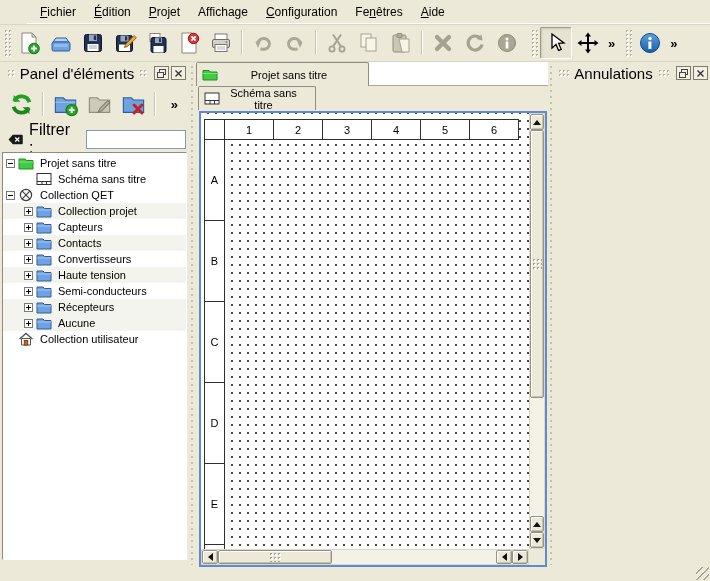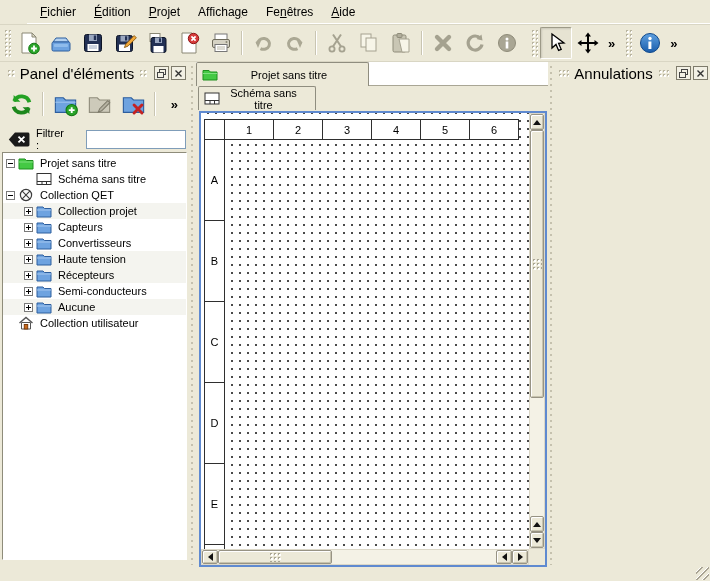--- a/index.html
+++ b/index.html
@@ -30,21 +30,21 @@
     background-size:4px 4px; background-position:1px 1px, 0 0; }
   .dock-title-text { font-size:15px; }
   .dock-btn { width:15px; height:14px; border:1px solid #7e7b6b; background:#f2f0e4; display:flex; align-items:center; justify-content:center; margin-left:2px; }
   .dock-btn svg { width:9px; height:9px; }
 
   
   .ptoolbar { position:absolute; left:2px; top:84px; width:184px; height:40px; display:flex; align-items:center; }
   .pbtn { width:34px; height:34px; display:flex; align-items:center; justify-content:center; }
   .pbtn svg { width:27px; height:27px; }
   .filter-row { position:absolute; left:2px; top:127px; width:184px; height:24px; display:flex; align-items:center; }
-  .filter-row label { font-size:11px; margin:0 16px 0 6px; }
+  .filter-row label { font-size:16px; margin:0 16px 0 6px; }
   .filter-input { width:100px; height:19px; border:1px solid #7f9db9; background:#fff; font-size:11px; padding:1px 3px; font-family:inherit; }
 
   .tree { position:absolute; left:2px; top:152px; width:185px; height:408px; background:#fff; border:1px solid #8e8c7a; border-right-color:#fff; border-bottom-color:#fff; overflow:hidden; padding-top:2px; }
   .trow { height:16px; display:flex; align-items:center; font-size:11px; white-space:nowrap; }
   .trow.alt { background:#f4f4ef; }
   .sp0 { width:3px; } .sp1 { width:21px; }
   .exp { width:9px; height:9px; border:1px solid #7a7a7a; background:#fff; position:relative; flex:none; margin-right:3px; }
   .exp::before { content:""; position:absolute; left:1px; right:1px; top:3px; height:1px; background:#000; }
   .exp.plus::after { content:""; position:absolute; top:1px; bottom:1px; left:3px; width:1px; background:#000; }
   .exp.hiddenx { visibility:hidden; }
@@ -93,20 +93,21 @@
 </head>
 <body>
 
 <div id="app">
 
   <div class="menubar">
     <div class="menu-item"><span></span><span class="ak">F</span><span>ichier</span></div>
     <div class="menu-item"><span></span><span class="ak">É</span><span>dition</span></div>
     <div class="menu-item"><span></span><span class="ak">P</span><span>rojet</span></div>
     <div class="menu-item"><span>Afficha</span><span class="ak">g</span><span>e</span></div>
+    <div class="menu-item"><span></span><span class="ak">C</span><span>onfiguration</span></div>
     <div class="menu-item"><span>Fe</span><span class="ak">n</span><span>êtres</span></div>
     <div class="menu-item"><span></span><span class="ak">A</span><span>ide</span></div>
   </div>
 
   <div class="toolbar">
     <div class="thandle"></div>
     <div class="tbtn">
       <svg viewBox="0 0 24 24">
           <path d="M5 2h10l4 4v16H5z" fill="#fff" stroke="#8a8774"></path>
           <path d="M15 2v4h4z" fill="#dedbc8" stroke="#8a8774"></path>
@@ -357,20 +358,31 @@
       <span class="sp1"></span>
         <span class="exp plus"></span>
       <span class="ticon">
           <svg viewBox="0 0 16 14">
             <path d="M1 3h6l1.4 1.5H15v8.5H1z" fill="#6ea3e0" stroke="#2d5e9e"></path>
             <path d="M1 6h14" stroke="#a6c8ef"></path>
           </svg>
         </span>
       <span class="tlabel">Capteurs</span>
     </div>
+    <div class="trow alt">
+      <span class="sp1"></span>
+        <span class="exp plus"></span>
+      <span class="ticon">
+          <svg viewBox="0 0 16 14">
+            <path d="M1 3h6l1.4 1.5H15v8.5H1z" fill="#6ea3e0" stroke="#2d5e9e"></path>
+            <path d="M1 6h14" stroke="#a6c8ef"></path>
+          </svg>
+        </span>
+      <span class="tlabel">Contacts</span>
+    </div>
     <div class="trow">
       <span class="sp1"></span>
         <span class="exp plus"></span>
       <span class="ticon">
           <svg viewBox="0 0 16 14">
             <path d="M1 3h6l1.4 1.5H15v8.5H1z" fill="#6ea3e0" stroke="#2d5e9e"></path>
             <path d="M1 6h14" stroke="#a6c8ef"></path>
           </svg>
         </span>
       <span class="tlabel">Convertisseurs</span>
@@ -379,41 +391,41 @@
       <span class="sp1"></span>
         <span class="exp plus"></span>
       <span class="ticon">
           <svg viewBox="0 0 16 14">
             <path d="M1 3h6l1.4 1.5H15v8.5H1z" fill="#6ea3e0" stroke="#2d5e9e"></path>
             <path d="M1 6h14" stroke="#a6c8ef"></path>
           </svg>
         </span>
       <span class="tlabel">Haute tension</span>
     </div>
+    <div class="trow">
+      <span class="sp1"></span>
+        <span class="exp plus"></span>
+      <span class="ticon">
+          <svg viewBox="0 0 16 14">
+            <path d="M1 3h6l1.4 1.5H15v8.5H1z" fill="#6ea3e0" stroke="#2d5e9e"></path>
+            <path d="M1 6h14" stroke="#a6c8ef"></path>
+          </svg>
+        </span>
+      <span class="tlabel">Semi-conducteurs</span>
+    </div>
     <div class="trow alt">
       <span class="sp1"></span>
         <span class="exp plus"></span>
       <span class="ticon">
           <svg viewBox="0 0 16 14">
             <path d="M1 3h6l1.4 1.5H15v8.5H1z" fill="#6ea3e0" stroke="#2d5e9e"></path>
             <path d="M1 6h14" stroke="#a6c8ef"></path>
           </svg>
         </span>
       <span class="tlabel">Récepteurs</span>
-    </div>
-    <div class="trow">
-      <span class="sp1"></span>
-        <span class="exp plus"></span>
-      <span class="ticon">
-          <svg viewBox="0 0 16 14">
-            <path d="M1 3h6l1.4 1.5H15v8.5H1z" fill="#6ea3e0" stroke="#2d5e9e"></path>
-            <path d="M1 6h14" stroke="#a6c8ef"></path>
-          </svg>
-        </span>
-      <span class="tlabel">Semi-conducteurs</span>
     </div>
     <div class="trow alt">
       <span class="sp1"></span>
         <span class="exp plus"></span>
       <span class="ticon">
           <svg viewBox="0 0 16 14">
             <path d="M1 3h6l1.4 1.5H15v8.5H1z" fill="#6ea3e0" stroke="#2d5e9e"></path>
             <path d="M1 6h14" stroke="#a6c8ef"></path>
           </svg>
         </span>

